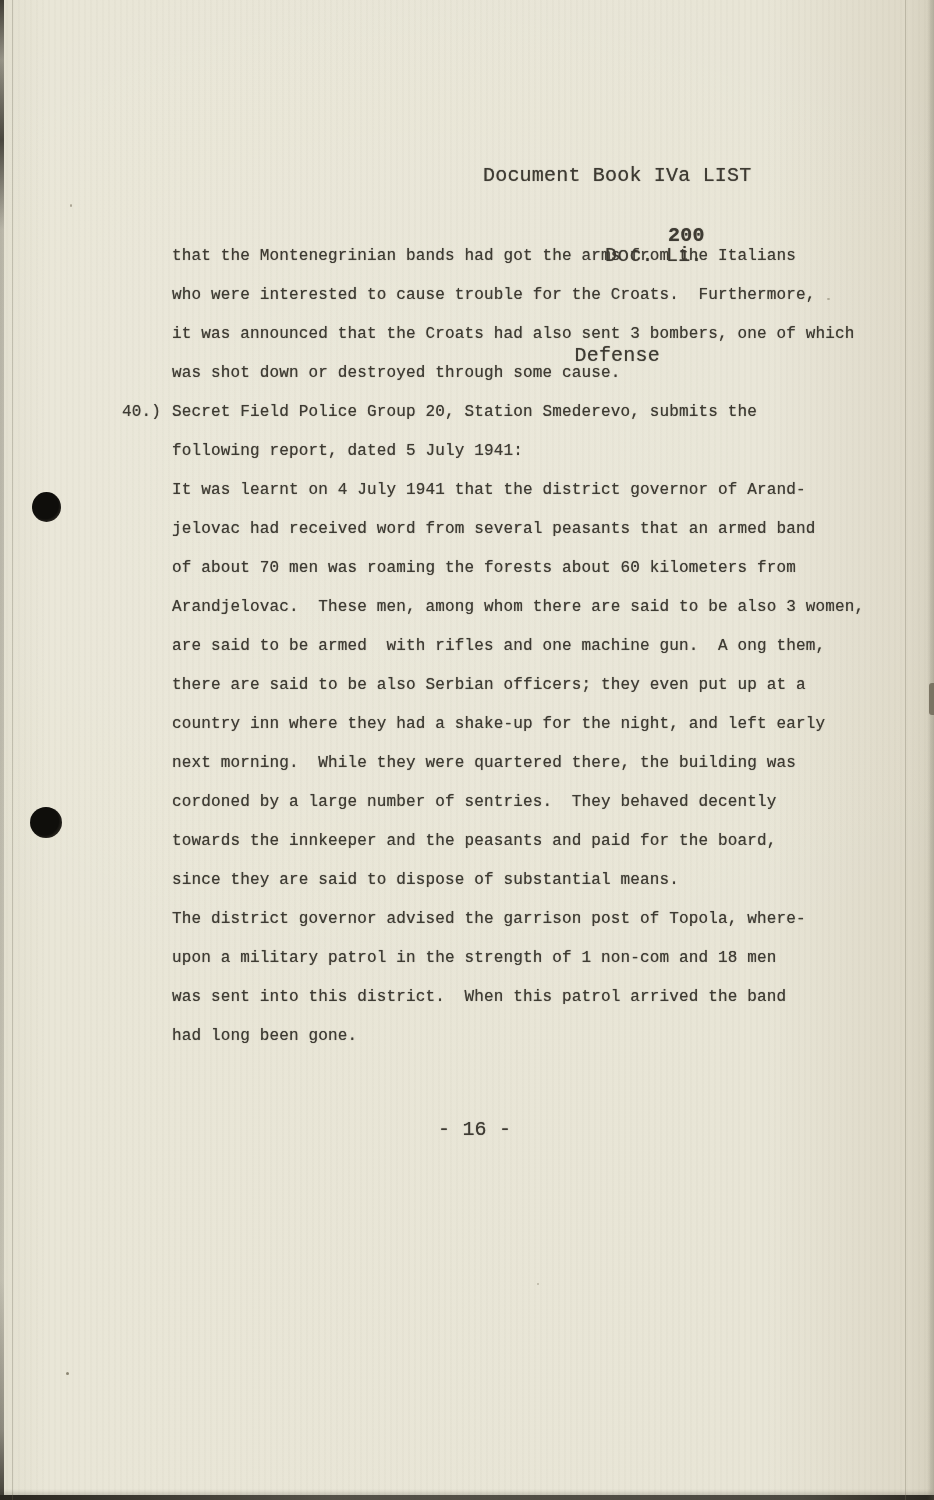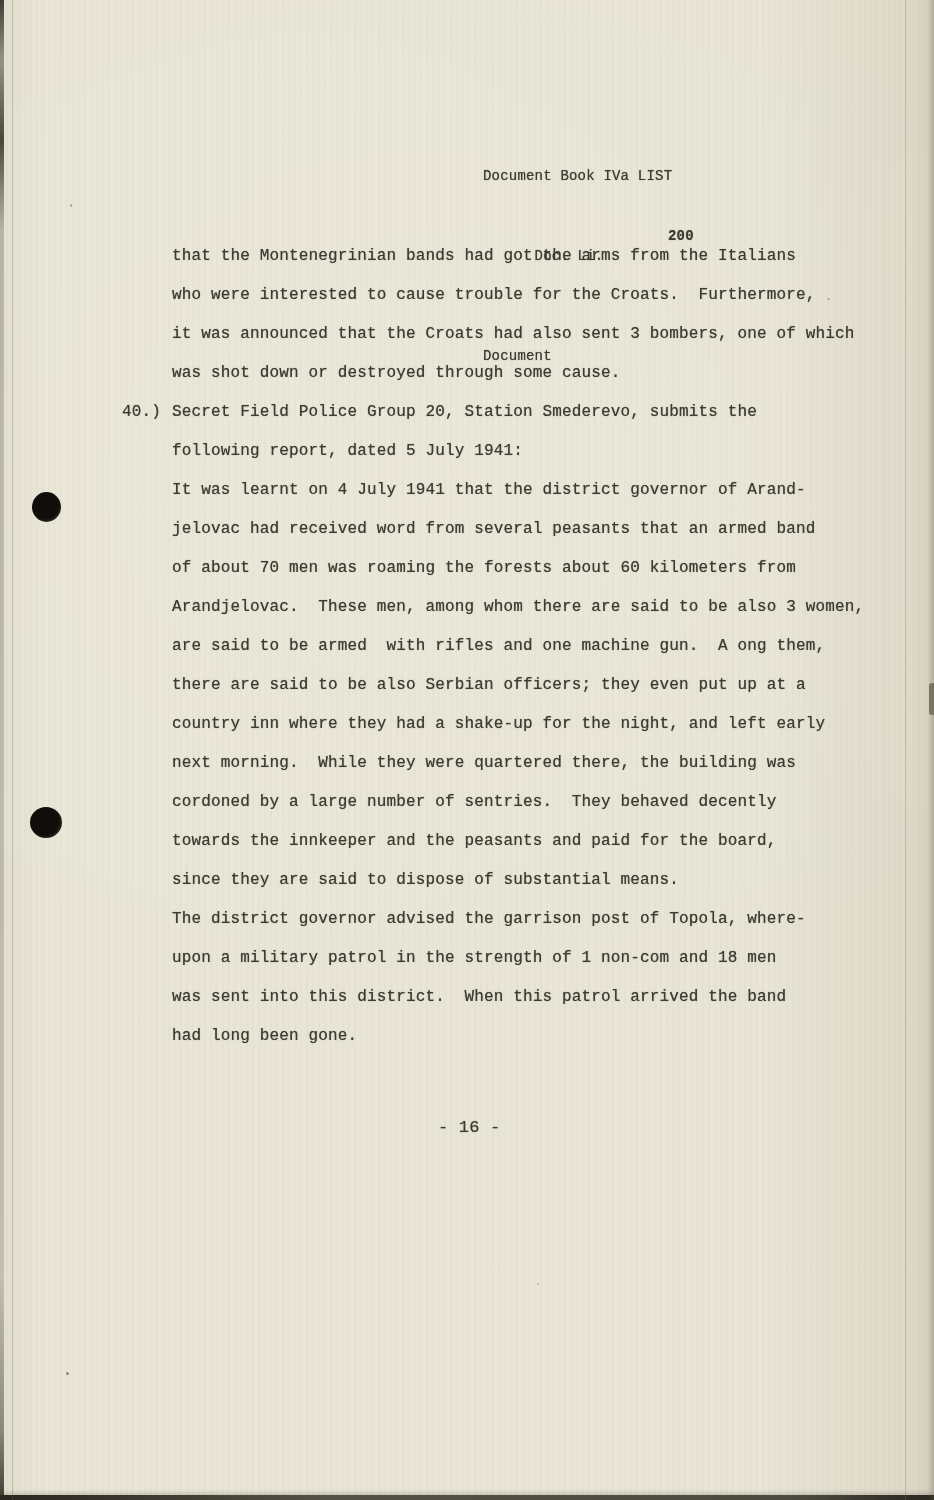--- a/index.html
+++ b/index.html
@@ -15,37 +15,37 @@
       linear-gradient(90deg, #e2dfcf 0%, #e9e6d7 5%, #e8e5d6 82%, #ded9c8 97%, #d4cfbd 100%),
       #e7e4d5;
     font-family: "Liberation Mono", "DejaVu Sans Mono", monospace;
     color: #3e3b33;
   }
   .typed { text-shadow: 0 0 0.9px rgba(62,59,51,0.75); }
 
   
   .header {
     position: absolute; left: 483px; top: 126px;
-    font-size: 14px; line-height: 20px; white-space: pre; letter-spacing: 0.2px;
+    font-size: 20px; line-height: 20px; white-space: pre; letter-spacing: 0.2px; text-align: center;
   }
   .header-line2 { position: relative; }
   .doc-num { position: absolute; left: 185px; top: 0; font-weight: bold; }
 
   
   .body-lines {
     position: absolute; left: 172px; top: 237px;
     font-size: 16px; line-height: 39px; white-space: pre; letter-spacing: 0.15px;
     width: 700px;
   }
   .line { height: 39px; position: relative; }
   .marker { position: absolute; left: -50px; top: 0; }
 
   .page-num {
     position: absolute; left: 438px; top: 1118px;
-    font-size: 17px; letter-spacing: 0.2px; white-space: pre;
+    font-size: 20px; letter-spacing: 0.2px; white-space: pre;
   }
 
   
   .hole {
     position: absolute; border-radius: 50%;
     background: radial-gradient(circle at 45% 45%, #0f0e0b 55%, #262younger37 72%, rgba(38,35,30,0) 100%);
     background: radial-gradient(circle at 45% 45%, #0f0e0b 58%, #2b2822 74%, rgba(43,40,34,0) 100%);
   }
   .hole-1 { left: 32px; top: 492px; width: 29px; height: 30px; }
   .hole-2 { left: 30px; top: 807px; width: 32px; height: 31px; }
@@ -81,21 +81,21 @@
 <body>
 
 <div class="page">
 
   <div class="header typed">
     <div>Document Book IVa LIST</div>
     <div class="header-line2">
       <span>Doc. Li.</span>
       <span class="doc-num">200</span>
     </div>
-    <div>Document</div>
+    <div>Defense</div>
   </div>
 
   <div class="body-lines typed" id="body-lines"><div class="line"><span>that the Montenegrinian bands had got the arms from the Italians</span></div><div class="line"><span>who were interested to cause trouble for the Croats.  Furthermore,</span></div><div class="line"><span>it was announced that the Croats had also sent 3 bombers, one of which</span></div><div class="line"><span>was shot down or destroyed through some cause.</span></div><div class="line"><span class="marker">40.)</span><span>Secret Field Police Group 20, Station Smederevo, submits the</span></div><div class="line"><span>following report, dated 5 July 1941:</span></div><div class="line"><span>It was learnt on 4 July 1941 that the district governor of Arand-</span></div><div class="line"><span>jelovac had received word from several peasants that an armed band</span></div><div class="line"><span>of about 70 men was roaming the forests about 60 kilometers from</span></div><div class="line"><span>Arandjelovac.  These men, among whom there are said to be also 3 women,</span></div><div class="line"><span>are said to be armed  with rifles and one machine gun.  A ong them,</span></div><div class="line"><span>there are said to be also Serbian officers; they even put up at a</span></div><div class="line"><span>country inn where they had a shake-up for the night, and left early</span></div><div class="line"><span>next morning.  While they were quartered there, the building was</span></div><div class="line"><span>cordoned by a large number of sentries.  They behaved decently</span></div><div class="line"><span>towards the innkeeper and the peasants and paid for the board,</span></div><div class="line"><span>since they are said to dispose of substantial means.</span></div><div class="line"><span>The district governor advised the garrison post of Topola, where-</span></div><div class="line"><span>upon a military patrol in the strength of 1 non-com and 18 men</span></div><div class="line"><span>was sent into this district.  When this patrol arrived the band</span></div><div class="line"><span>had long been gone.</span></div></div>
 
   <div class="page-num typed">- 16 -</div>
 
   <div class="hole hole-1"></div>
   <div class="hole hole-2"></div>
 
   <div class="edge-left"></div>

